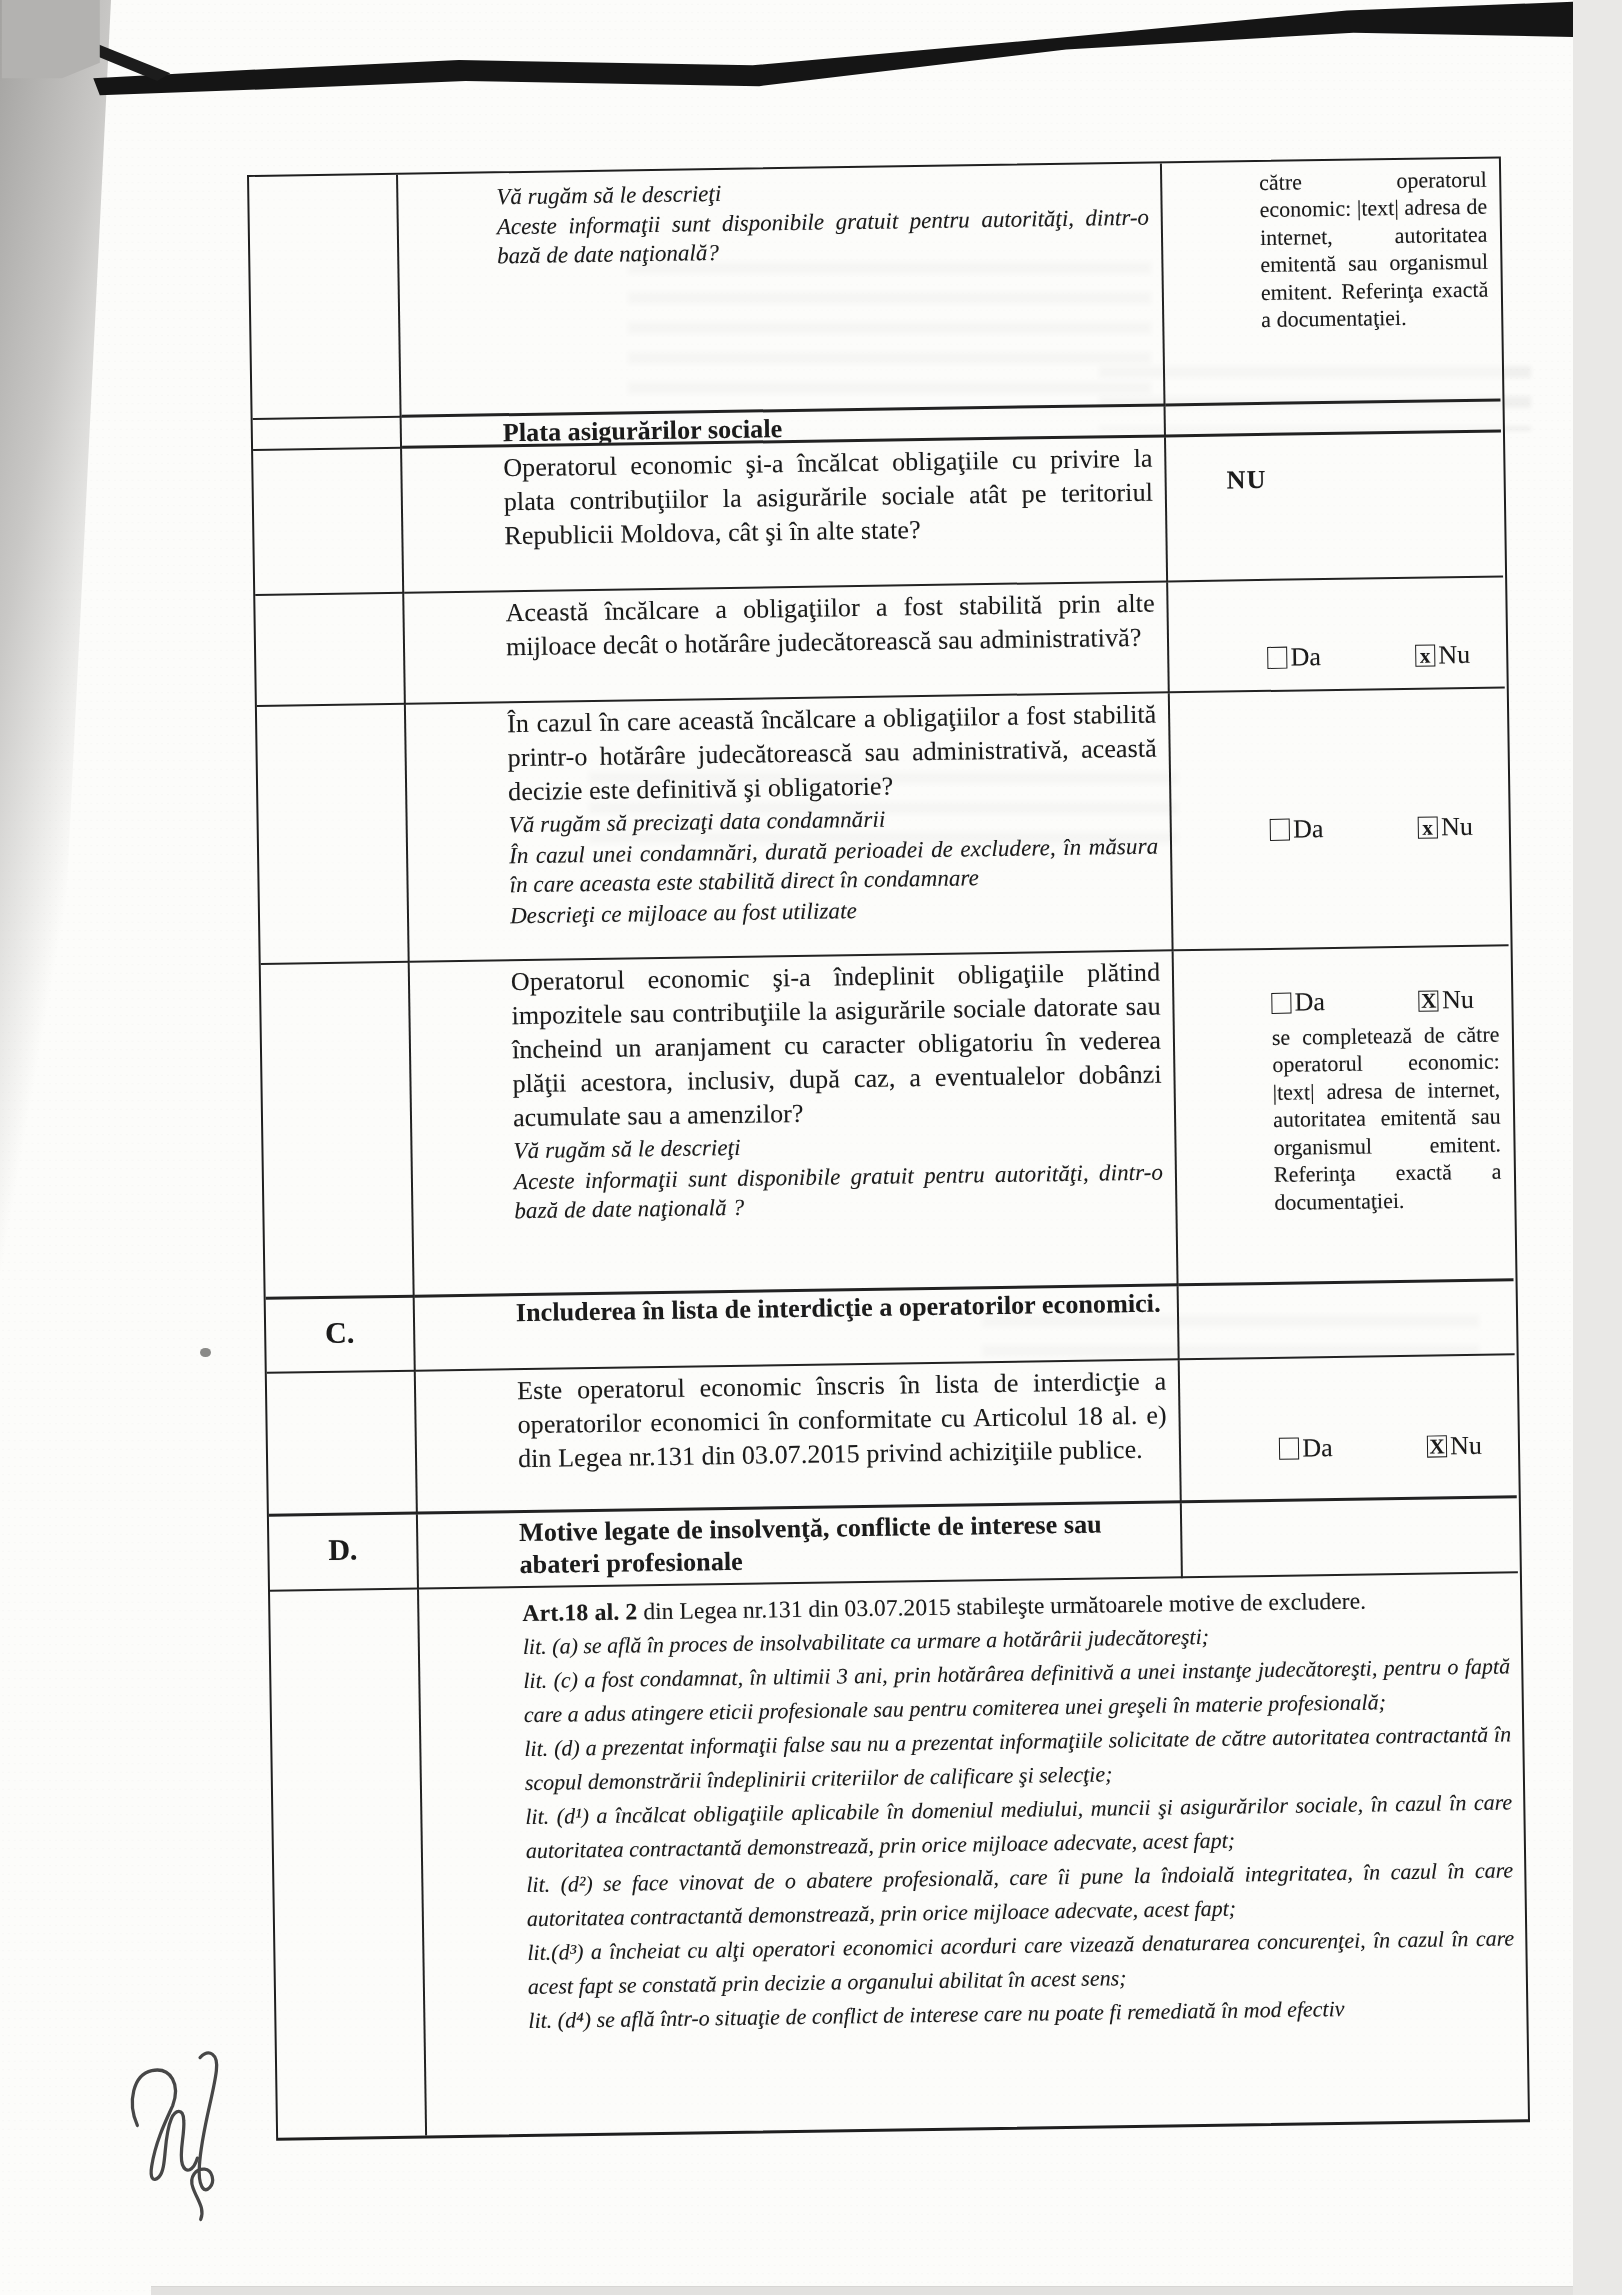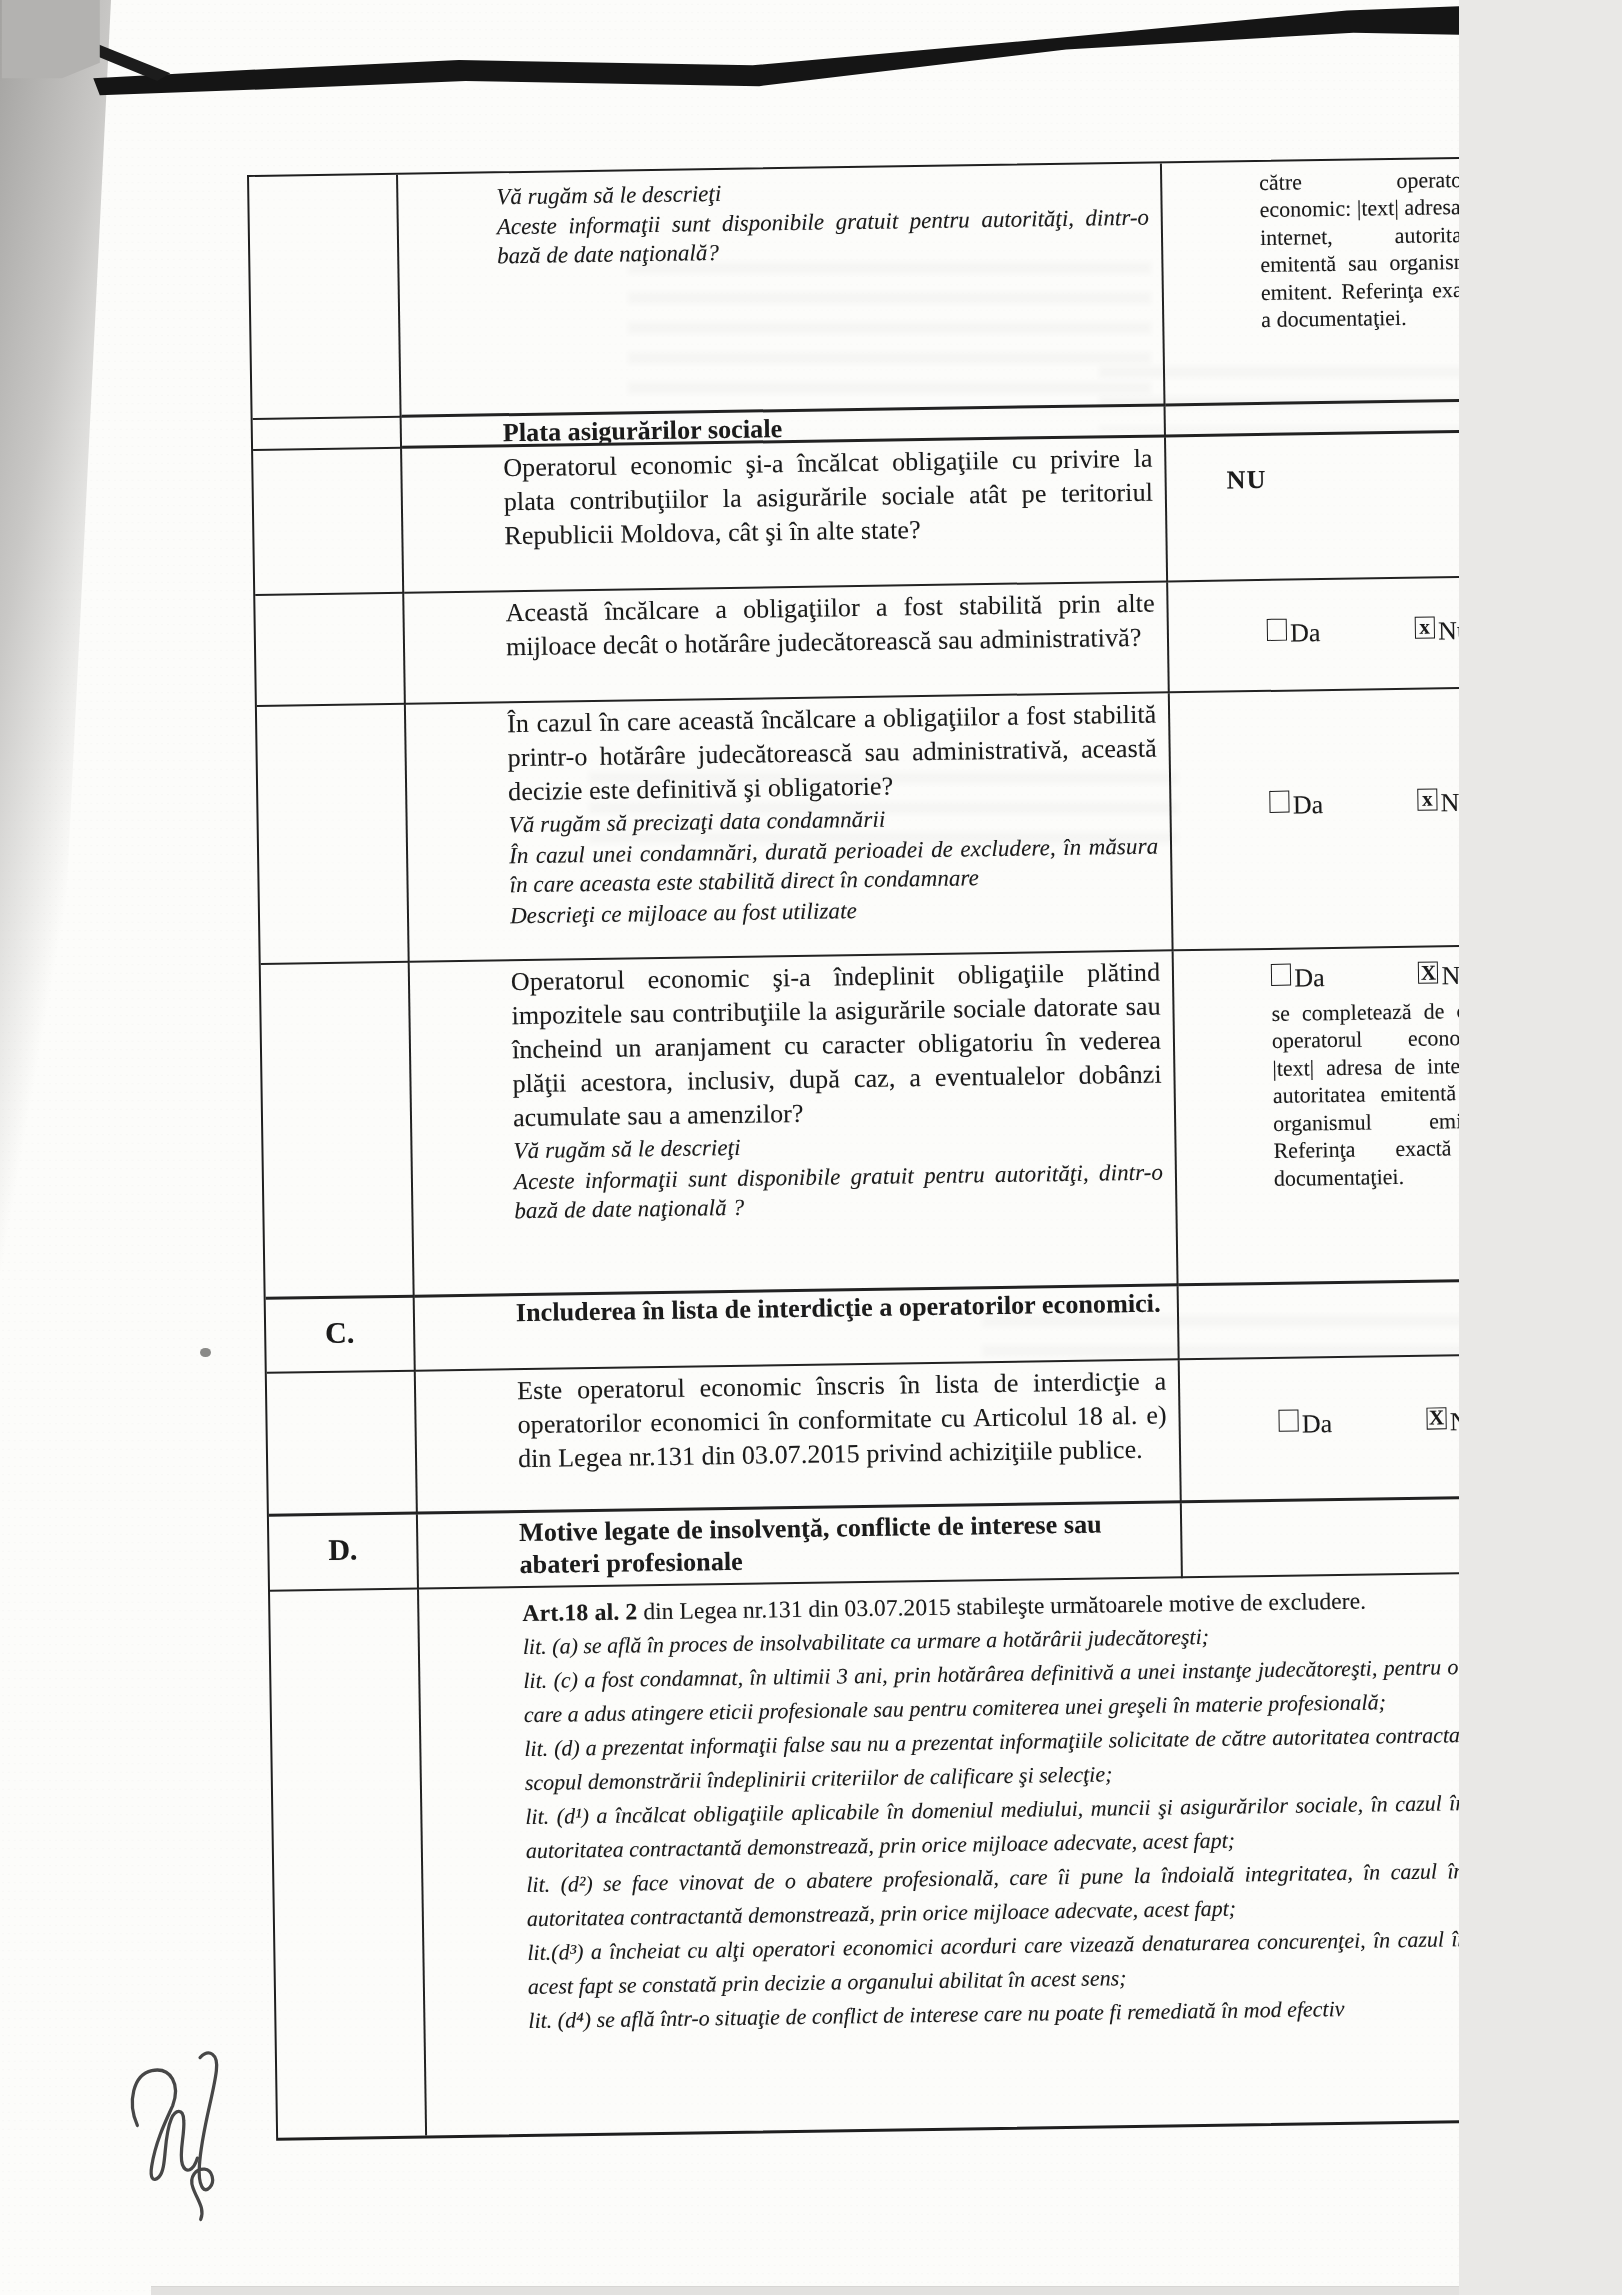--- a/index.html
+++ b/index.html
@@ -3,21 +3,21 @@
 <meta charset="utf-8">
 <style>
   * { box-sizing: border-box; margin: 0; padding: 0; }
   html,body { width:1623px; height:2295px; }
   body {
     font-family: "Liberation Serif", "DejaVu Serif", serif;
     background:#e9e8e6;
     overflow:hidden;
   }
   .page {
-    position:relative; width:1459px; height:2295px;
+    position:relative; width:1573px; height:2295px;
     background:#fcfcfa; color:#1b1b1b; overflow:hidden;
   }
   
   .scan-top { position:absolute; left:0; top:0; z-index:5; }
   .scan-left-edge {
     position:absolute; left:0; top:0; width:111px; height:1309px; z-index:4;
     background:linear-gradient(100deg,#a3a2a0 0%, #c9c8c6 34%, rgba(245,245,243,0) 66%);
     clip-path:polygon(0 0, 111px 0, 46px 1309px, 0 1309px);
   }
   .scan-bottom {
@@ -76,21 +76,21 @@
     padding:6.5px 10.5px 0 97px;
   }
   .nu-answer {
     font-weight:bold; font-size:26px; letter-spacing:1.3px;
     padding:29px 0 0 60px;
   }
   .danu {
     display:flex; justify-content:space-between; align-items:center;
     font-size:26px; padding-left:98px; padding-right:34px;
   }
-  .danu .opt { display:inline-flex; white-space:nowrap; }
+  .danu .opt { display:inline-flex; align-items:center; white-space:nowrap;margin-top:24px; }
   .box {
     display:inline-flex; width:20px; height:21.6px; border:1.6px solid #1b1b1b;
     align-items:center; justify-content:center;
     font-weight:bold; font-size:21px; line-height:1; margin-right:3.3px;
   }
   .pt-mid { padding-top:38px; }
   .pt-deep { padding-top:99px; }
   .pt-c { padding-top:51px; }
   .danu-inline { padding-left:0; padding-right:25px; margin:6.5px 0 5.2px 0; }
   .c3pad { padding:7.9px 10.5px 0 97px; }

